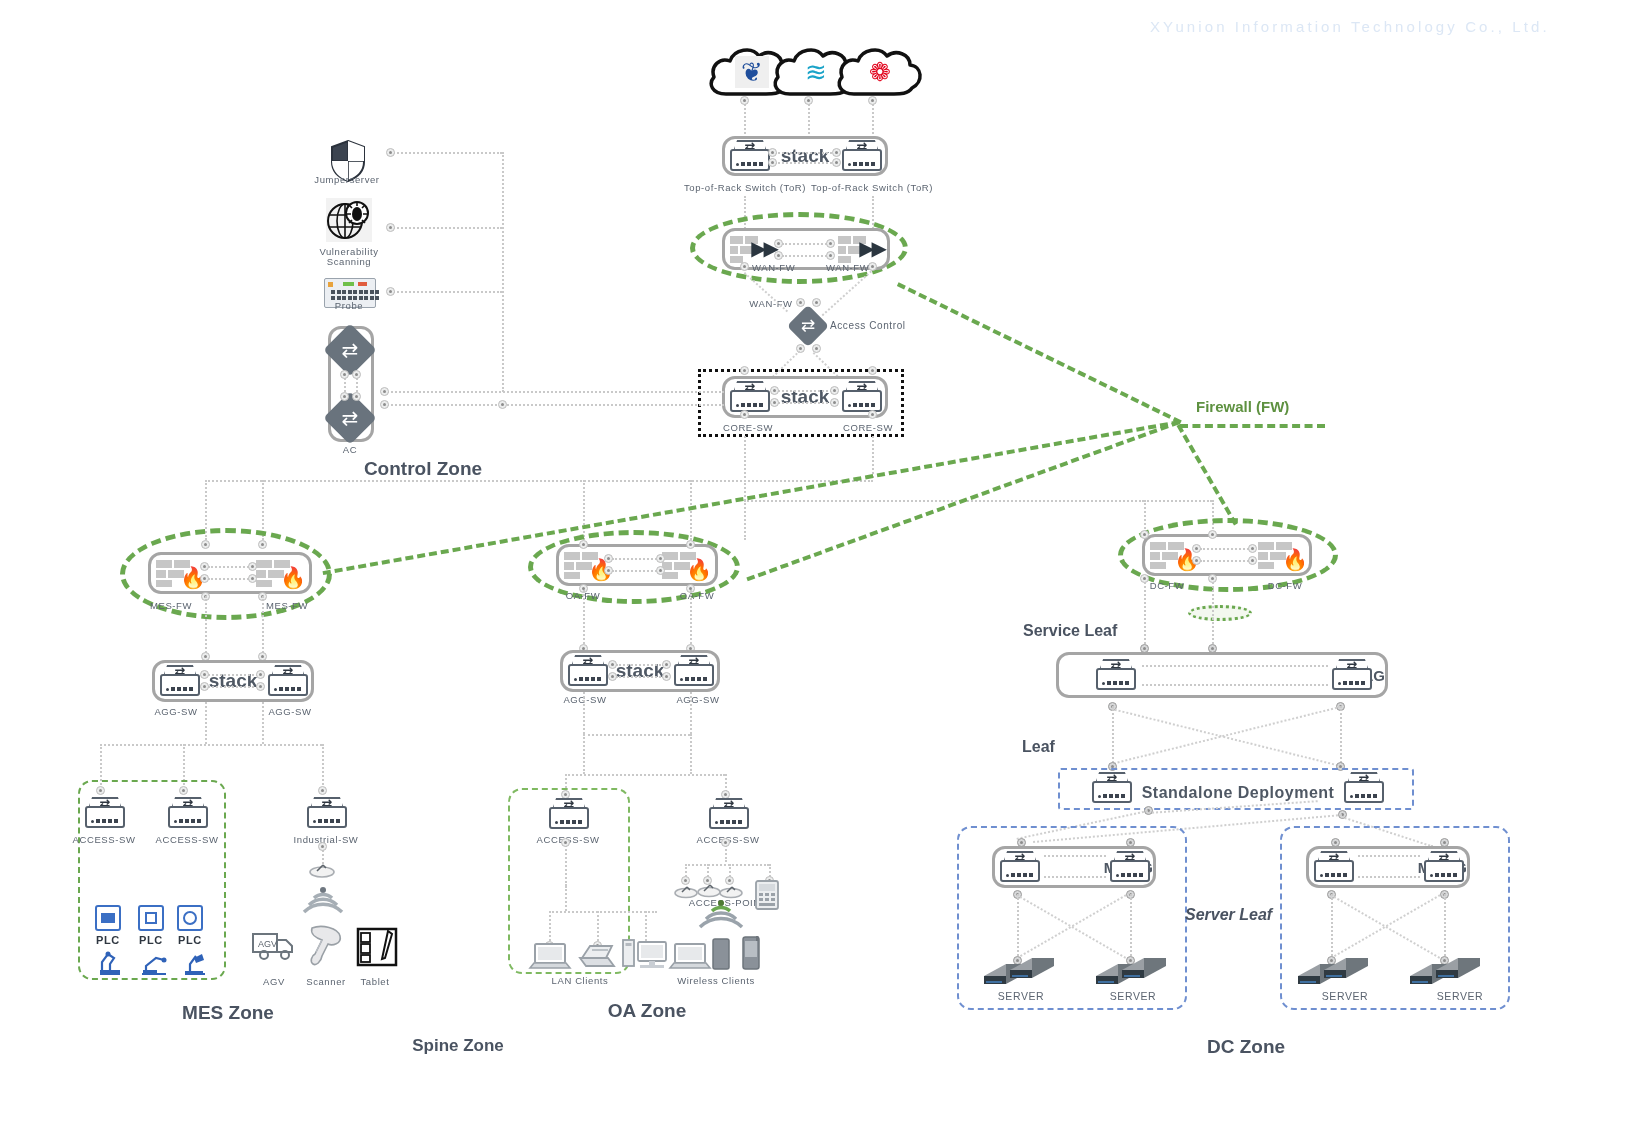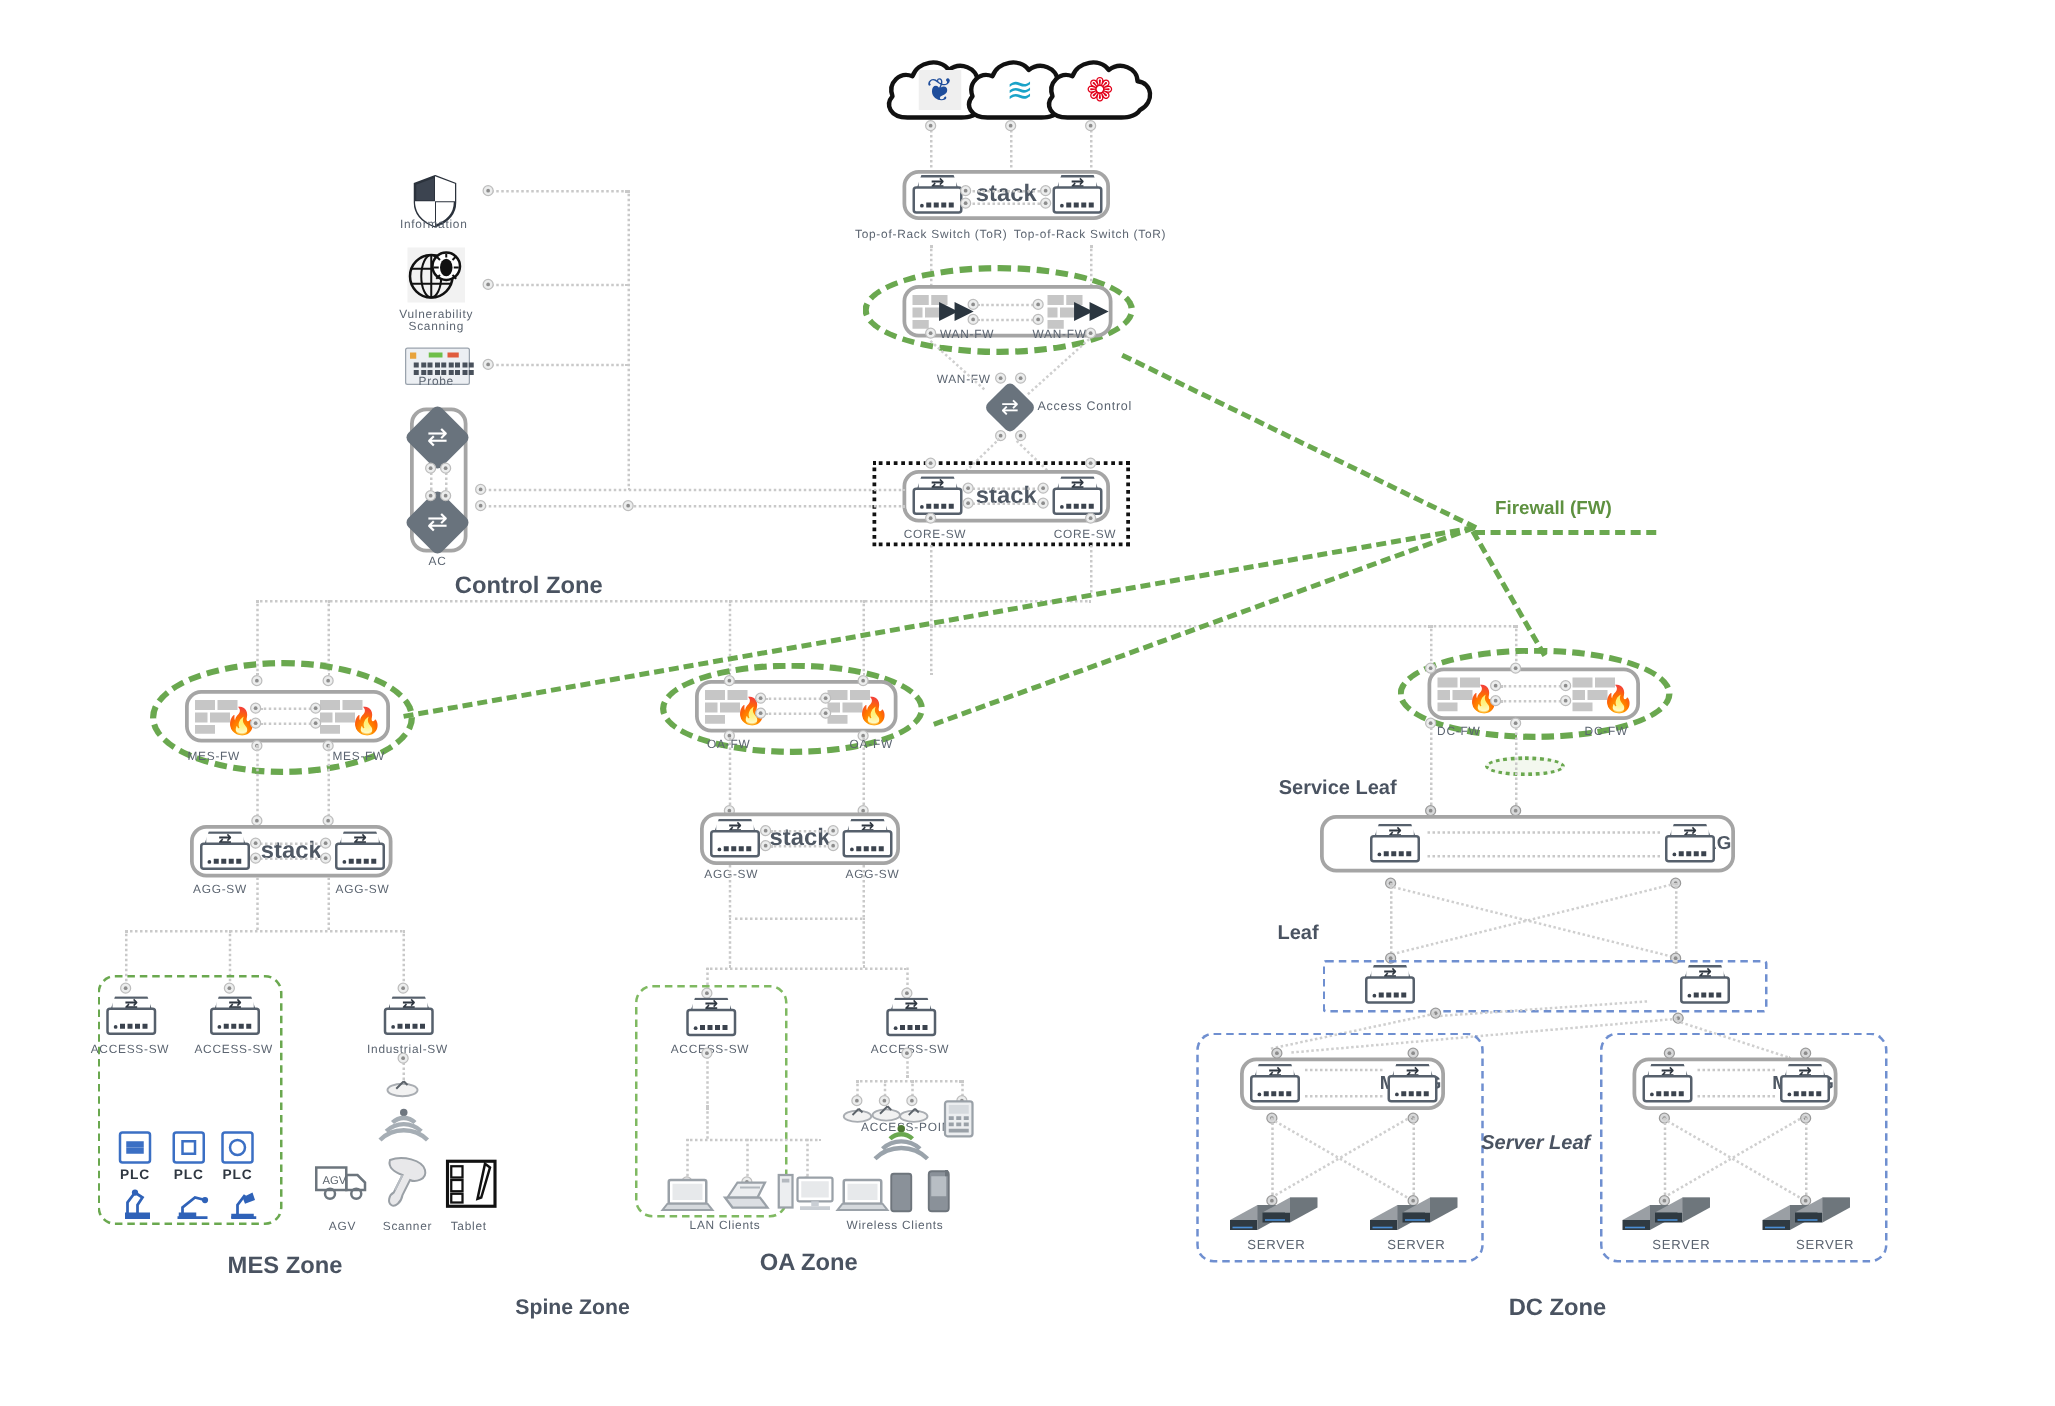--- a/index.html
+++ b/index.html
@@ -179,20 +179,21 @@
   
   .srv{position:absolute;width:74px;height:40px;}
 
   svg{overflow:visible;}
 </style>
 </head>
 <body>
 
 <div id="canvas">
 
+  <div class="abs" id="watermark">XYunion  Information  Technology  Co., Ltd.</div>
 
   <div class="cloud abs" style="left:706px;top:44px;">
     <svg width="92" height="52" viewBox="0 0 92 52">
         <path d="M20 50 C6 50 2 40 8 33 C4 22 14 13 24 17 C28 5 46 2 53 12 C62 5 76 10 76 21 C88 22 90 38 78 44 C74 50 66 50 60 50 Z" fill="#fff" stroke="#111" stroke-width="3.5" stroke-linejoin="round"></path>
       </svg>
     <div class="logo" style="background:#efefef;color:#1f4e9c;font-weight:bold;"><span>❦</span></div>
   </div>
   <div class="cloud abs" style="left:770px;top:44px;">
     <svg width="92" height="52" viewBox="0 0 92 52">
         <path d="M20 50 C6 50 2 40 8 33 C4 22 14 13 24 17 C28 5 46 2 53 12 C62 5 76 10 76 21 C88 22 90 38 78 44 C74 50 66 50 60 50 Z" fill="#fff" stroke="#111" stroke-width="3.5" stroke-linejoin="round"></path>
@@ -348,21 +349,21 @@
     <svg width="36" height="42" viewBox="0 0 36 42">
         <path d="M18 1 L34 7 V22 C34 32 26 38 18 41 C10 38 2 32 2 22 V7 Z" fill="#3c4450"></path>
         <path d="M18 1 L34 7 V22 C34 32 26 38 18 41 Z" fill="#fff"></path>
         <path d="M18 1 L34 7 V22 C34 32 26 38 18 41 C10 38 2 32 2 22 V7 Z" fill="none" stroke="#2b323c" stroke-width="2"></path>
         <path d="M18 1 V41" stroke="#2b323c" stroke-width="1.6"></path>
         <path d="M2 21 H34" stroke="#2b323c" stroke-width="1.6"></path>
         <path d="M18 1 L34 7 V21 H18 Z" fill="#fff"></path>
         <path d="M2 21 H18 V41 C10 38 2 32 2 21 Z" fill="#fff"></path>
       </svg>
   </div>
-  <div class="nlabel w" style="left:347px;top:174px;">Information</div>
+  <div class="nlabel w" style="left:347px;top:174px;">Jumperserver</div>
 
   <div class="globe abs" style="left:326px;top:198px;background:#f2f2f2;">
     <svg width="46" height="44" viewBox="0 0 46 44">
       <circle cx="19" cy="23" r="17" fill="none" stroke="#111" stroke-width="2"></circle>
       <ellipse cx="19" cy="23" rx="8" ry="17" fill="none" stroke="#111" stroke-width="1.6"></ellipse>
       <path d="M3 17 H35 M3 29 H35 M19 6 V40" stroke="#111" stroke-width="1.6" fill="none"></path>
       <circle cx="31" cy="15" r="11" fill="#fff" stroke="#111" stroke-width="2"></circle>
       <ellipse cx="31" cy="16" rx="5" ry="7" fill="#111"></ellipse>
       <path d="M31 8 v-3 M26 10 l-3-3 M36 10 l3-3 M25 16 h-4 M41 16 h-4 M26 22 l-3 3 M36 22 l3 3" stroke="#111" stroke-width="1.6"></path>
     </svg>
@@ -969,20 +970,21 @@
       <div class="arrows">⇄</div>
       <div class="body"></div>
     <div class="ports">
         <i class="r"></i>
         <i></i>
         <i></i>
         <i></i>
         <i></i>
       </div>
   </div>
+  <div class="abs" style="left:1130px;top:772px;width:216px;height:42px;line-height:42px;text-align:center;font-weight:bold;font-size:16px;color:#4f5864;letter-spacing:.5px;">Standalone  Deployment</div>
 
   <div class="dot dk" style="left:1144px;top:806px;"></div>
   <div class="dot dk" style="left:1338px;top:810px;"></div>
   <div class="diag" style="left:1148px;top:812px;width:134px;transform:rotate(168deg);"></div>
   <div class="diag" style="left:1148px;top:812px;width:170px;transform:rotate(-4deg);"></div>
   <div class="diag" style="left:1342px;top:816px;width:310px;transform:rotate(175deg);"></div>
   <div class="diag" style="left:1342px;top:816px;width:96px;transform:rotate(18deg);"></div>
 
   <div class="zbox blue" style="left:957px;top:826px;width:230px;height:184px;"></div>
   <div class="cluster" style="left:992px;top:846px;width:164px;height:42px;">

